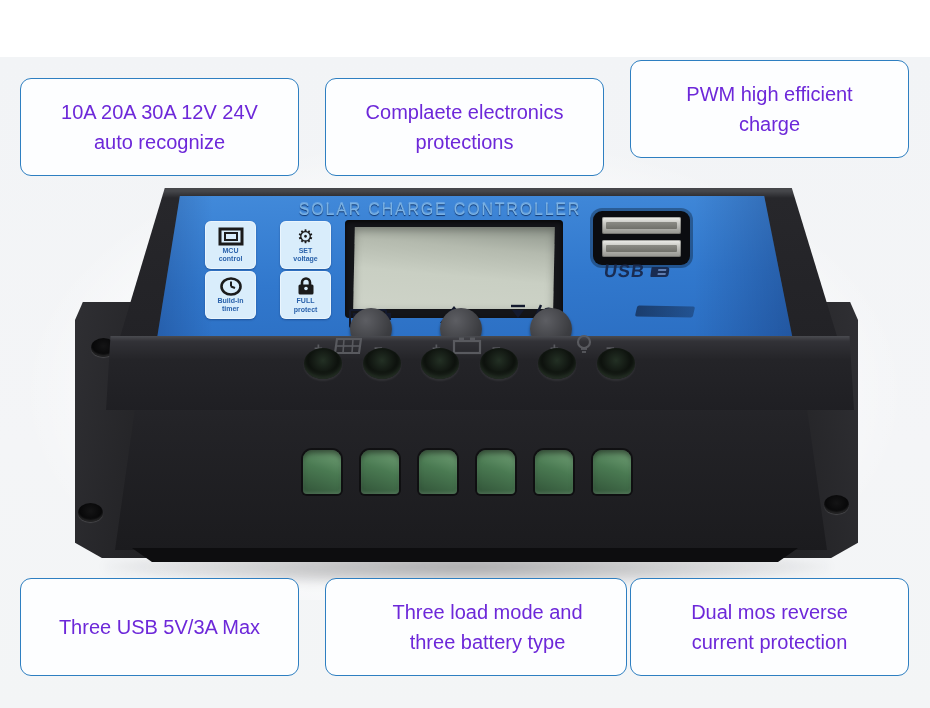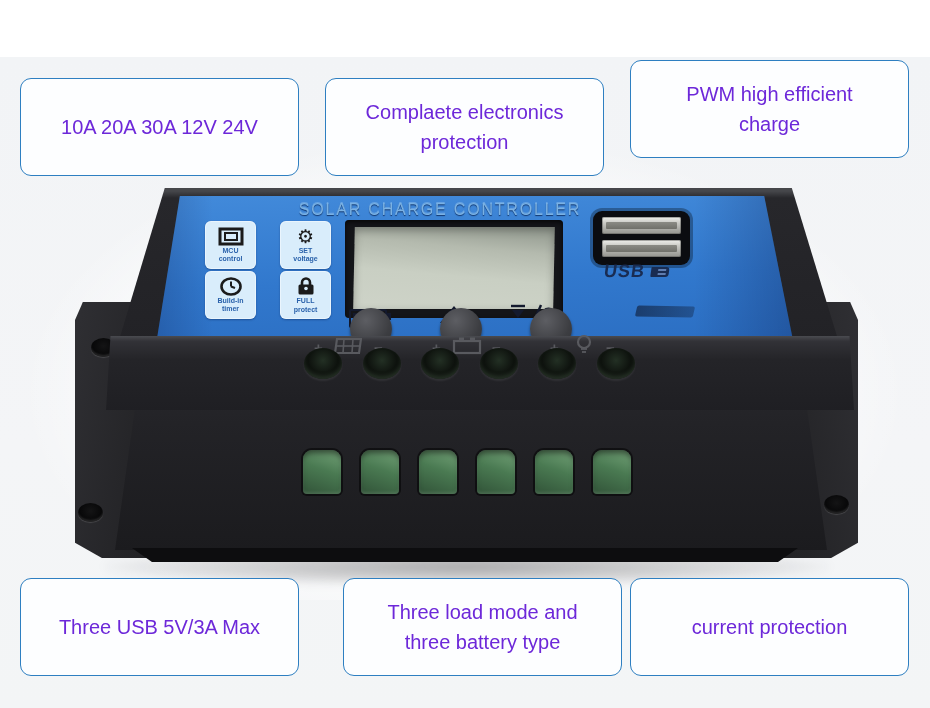--- a/index.html
+++ b/index.html
@@ -15,21 +15,21 @@
     position:absolute; width:277px; height:96px; z-index:20;
     background:#fdfeff; border:1.5px solid #2e7fc1; border-radius:11px;
     display:flex; flex-direction:column; align-items:center; justify-content:center;
     text-align:center; color:#6d28d9; font-size:20px; line-height:1.5;
   }
   .fbox span { display:block; }
   .b1 { left:20px;  top:78px; }
   .b2 { left:325px; top:78px; }
   .b3 { left:630px; top:60px; }
   .b4 { left:20px;  top:578px; }
-  .b5 { left:343px; top:578px; }
+  .b5 { left:325px; top:578px;padding-left:23px; }
   .b6 { left:630px; top:578px; }
 
   
   .device { position:absolute; inset:0; }
   .halo { position:absolute; left:30px; top:140px; width:868px; height:460px; z-index:1;
     background:radial-gradient(ellipse at 50% 55%, rgba(255,255,255,1) 22%, rgba(255,255,255,.8) 48%, rgba(255,255,255,0) 72%); }
   .dev-shadow { position:absolute; left:105px; top:554px; width:724px; height:32px; z-index:2;
     background:radial-gradient(ellipse at 50% 40%, rgba(25,25,30,.38) 0%, rgba(25,25,30,.14) 50%, transparent 75%);
     filter:blur(4px); }
 
@@ -124,39 +124,41 @@
     background:radial-gradient(ellipse at 50% 40%, #233024 0%, #101510 48%, #060806 78%);
     box-shadow:0 2px 2px rgba(255,255,255,.07), inset 0 -3px 4px rgba(140,180,140,.22); }
 </style>
 </head>
 <body>
 
 <div class="stage"></div>
 
 <div class="fbox b1">
   <span>10A 20A 30A 12V 24V</span>
+  <span>auto recognize</span>
 </div>
 <div class="fbox b2">
   <span>Complaete electronics</span>
-  <span>protection</span>
+  <span>protections</span>
 </div>
 <div class="fbox b3">
   <span>PWM high efficient</span>
   <span>charge</span>
 </div>
 
 <div class="fbox b4">
   <span>Three USB 5V/3A Max</span>
   <span></span>
 </div>
 <div class="fbox b5">
   <span>Three load mode and</span>
   <span>three battery type</span>
 </div>
 <div class="fbox b6">
+  <span>Dual mos reverse</span>
   <span>current protection</span>
 </div>
 
 <div class="device">
   <div class="halo"></div>
   <div class="dev-shadow"></div>
 
   <div class="ear ear-left">
     <div class="ehole" style="left:16px; top:36px;"></div>
     <div class="ehole" style="left:3px;  top:201px;"></div>

